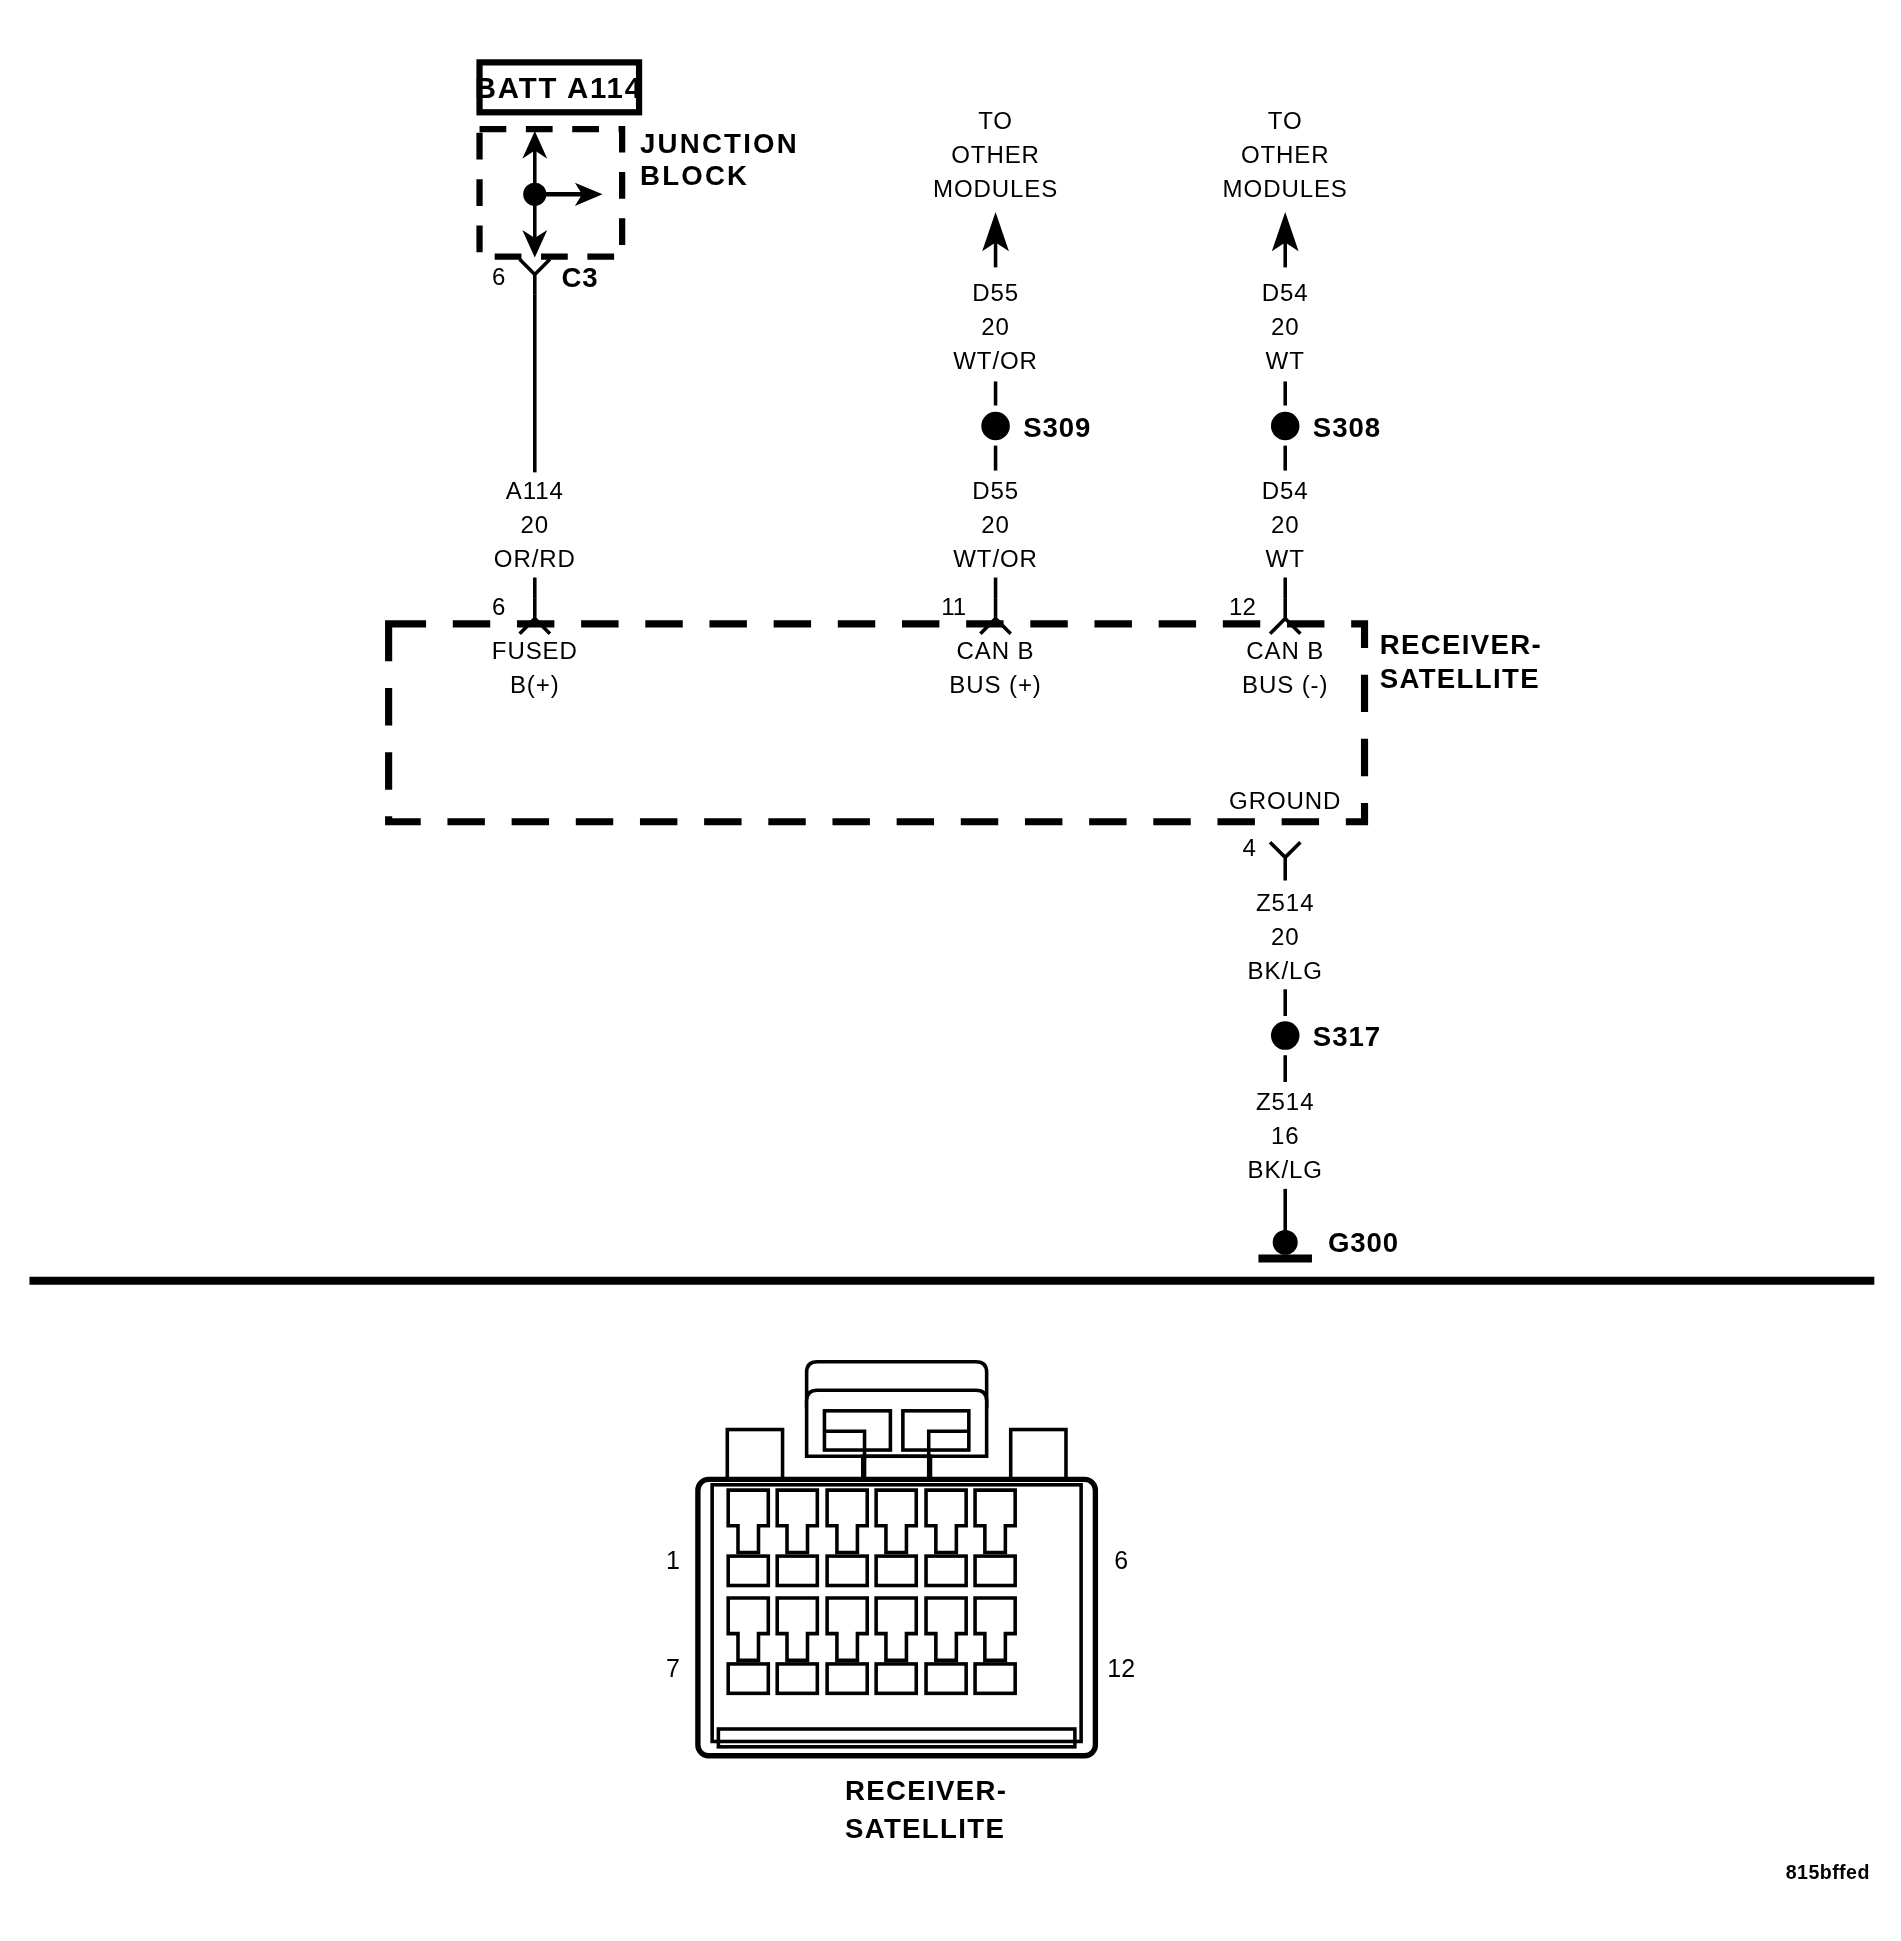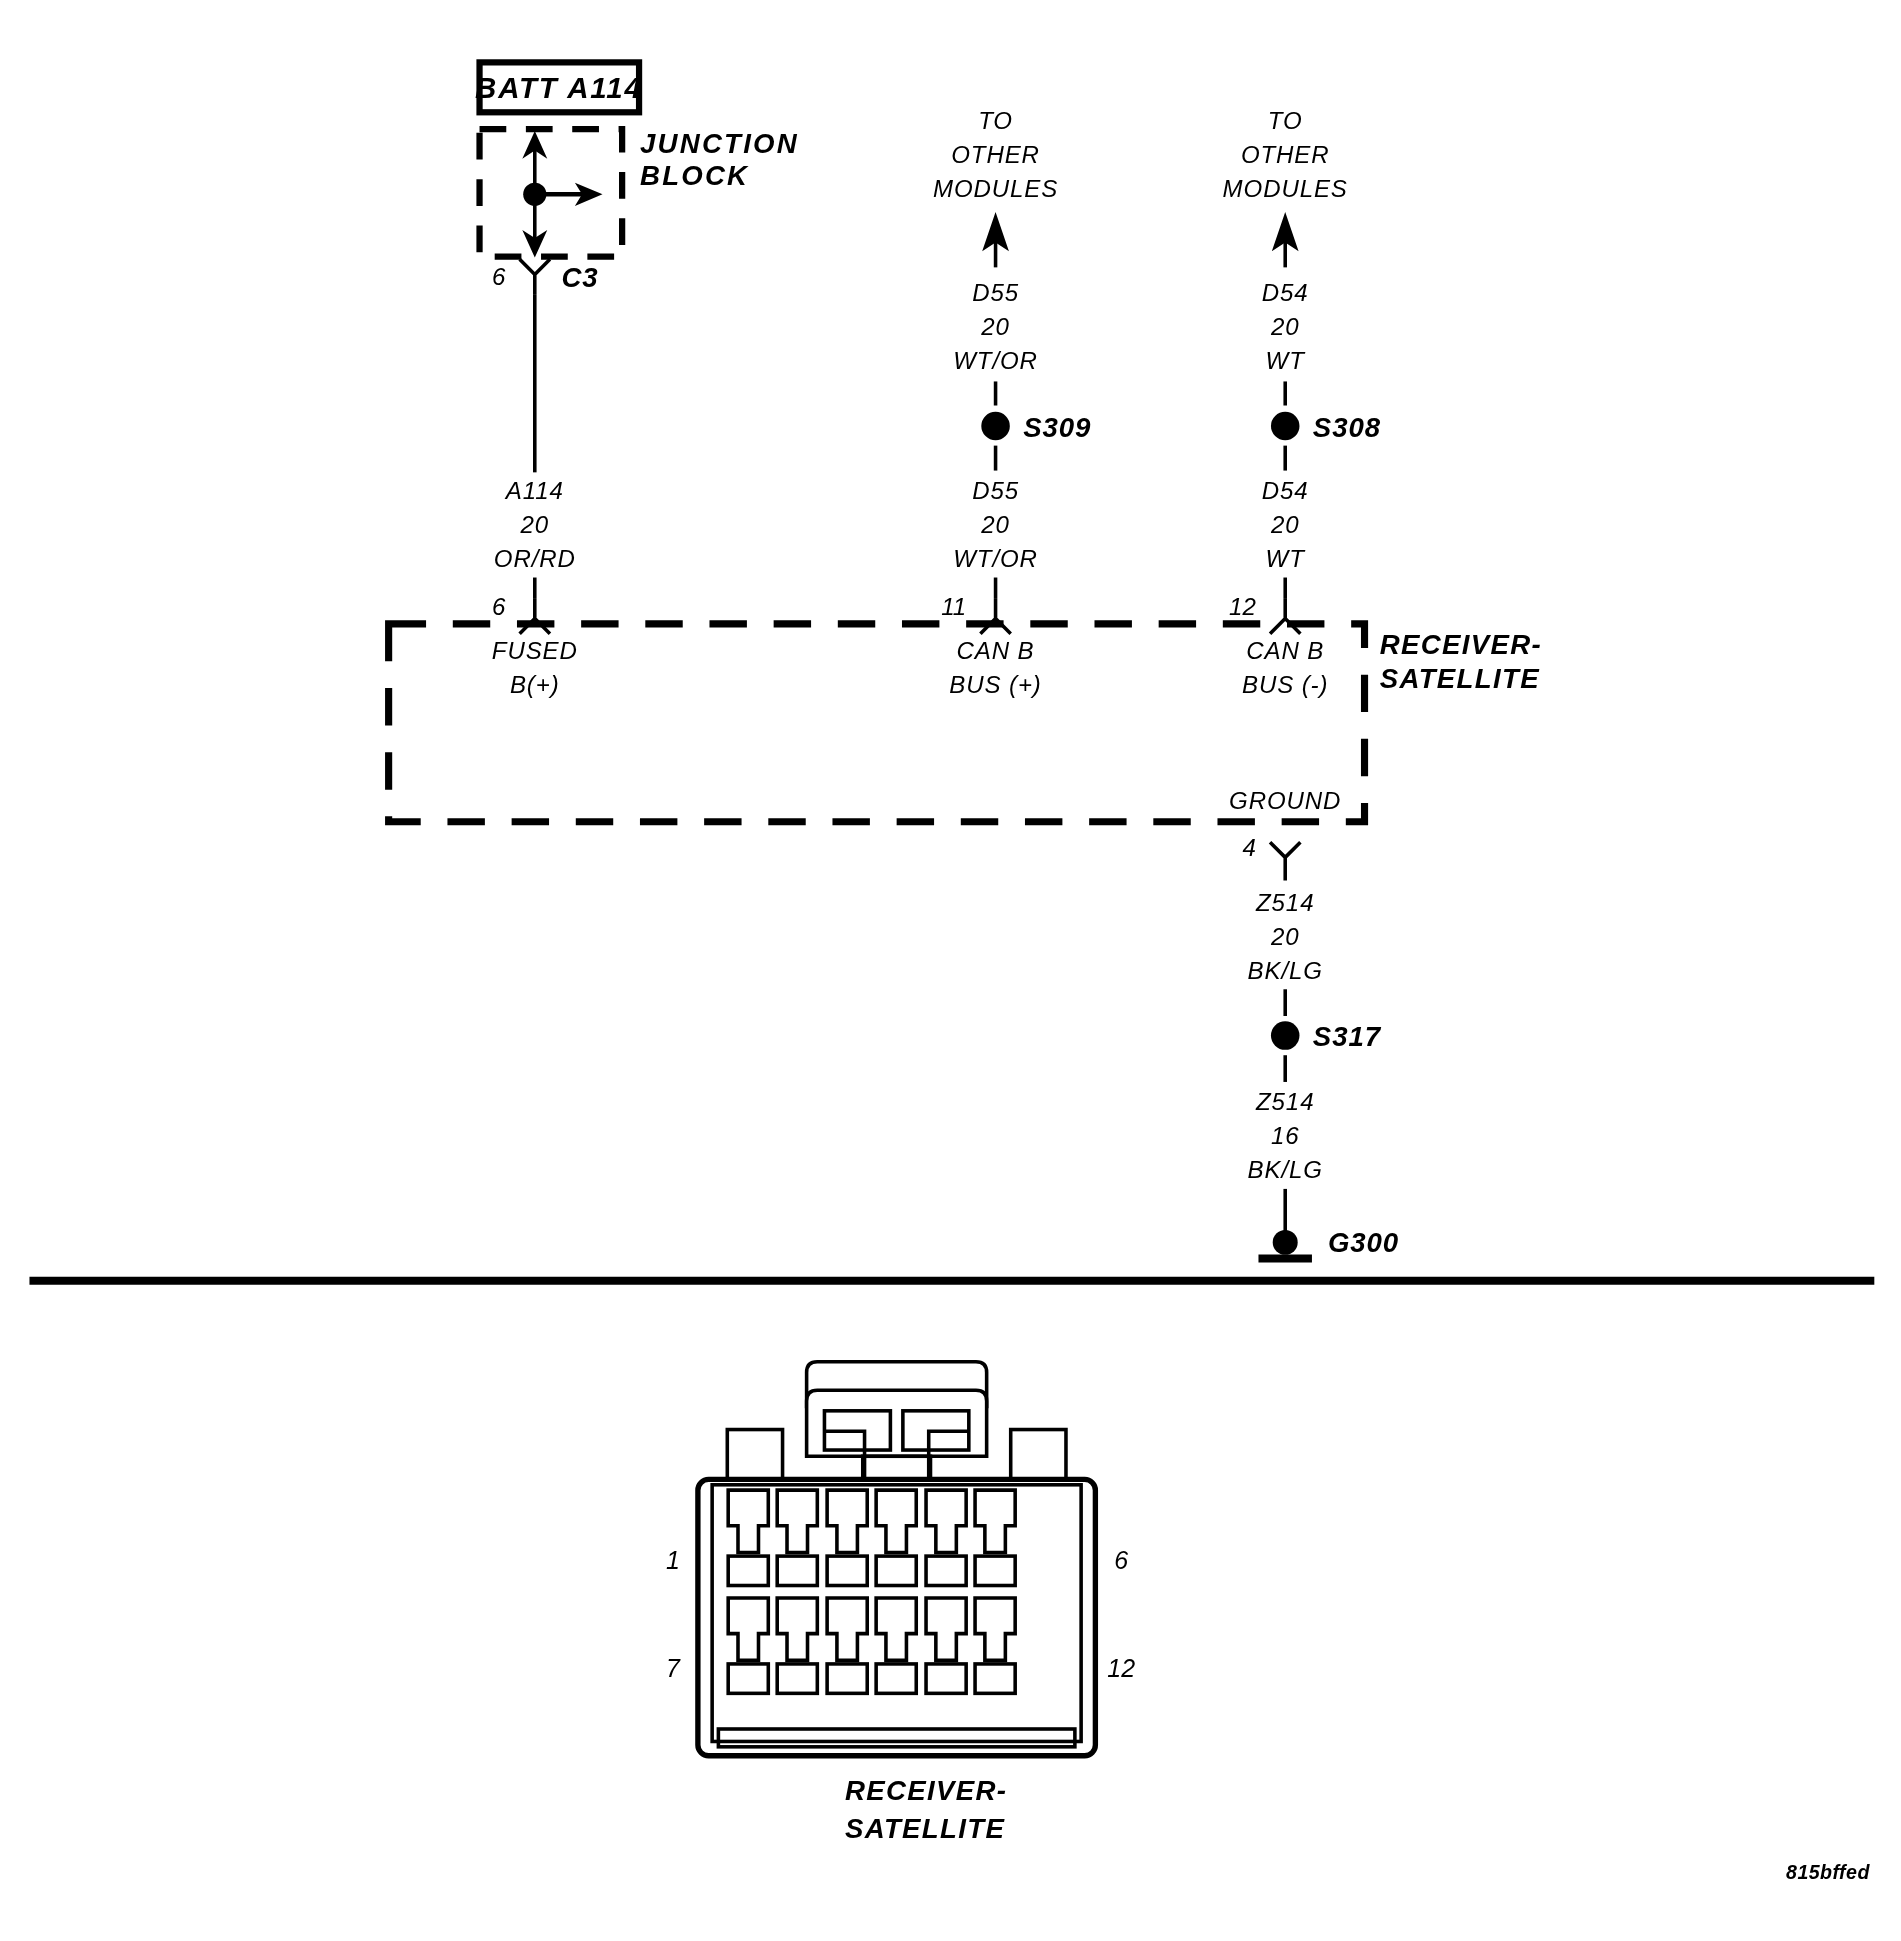--- a/index.html
+++ b/index.html
@@ -1,17 +1,17 @@
 <!DOCTYPE html>
 <html style="font-size:14.3px"><head>
 <meta charset="utf-8">
 <style>
   html,body{margin:0;padding:0;background:#fff;}
   body{width:1902px;height:1942px;position:relative;font-family:"Liberation Sans",sans-serif;color:#000;}
-  #sheet{position:absolute;inset:0;font-style:italic;}
+  #sheet{position:absolute;inset:0;}
   svg{position:absolute;top:0;left:0;width:1902px;height:1942px;}
   .t{font-family:"Liberation Sans",sans-serif;fill:#000;}
   .wire-txt{font-size:27px;letter-spacing:1px;}
   .pin-num{font-size:27px;}
   .splice-lbl{font-size:31px;font-weight:bold;letter-spacing:1px;}
   .box-lbl{font-size:33px;font-weight:bold;letter-spacing:2px;}
   .jb-lbl{font-size:31px;font-weight:bold;letter-spacing:2.5px;}
   .mod-lbl{font-size:31px;font-weight:bold;letter-spacing:1.5px;}
   .conn-cap{font-size:31px;font-weight:bold;letter-spacing:1.5px;}
   .code{font-size:22px;font-weight:bold;letter-spacing:0.5px;}

